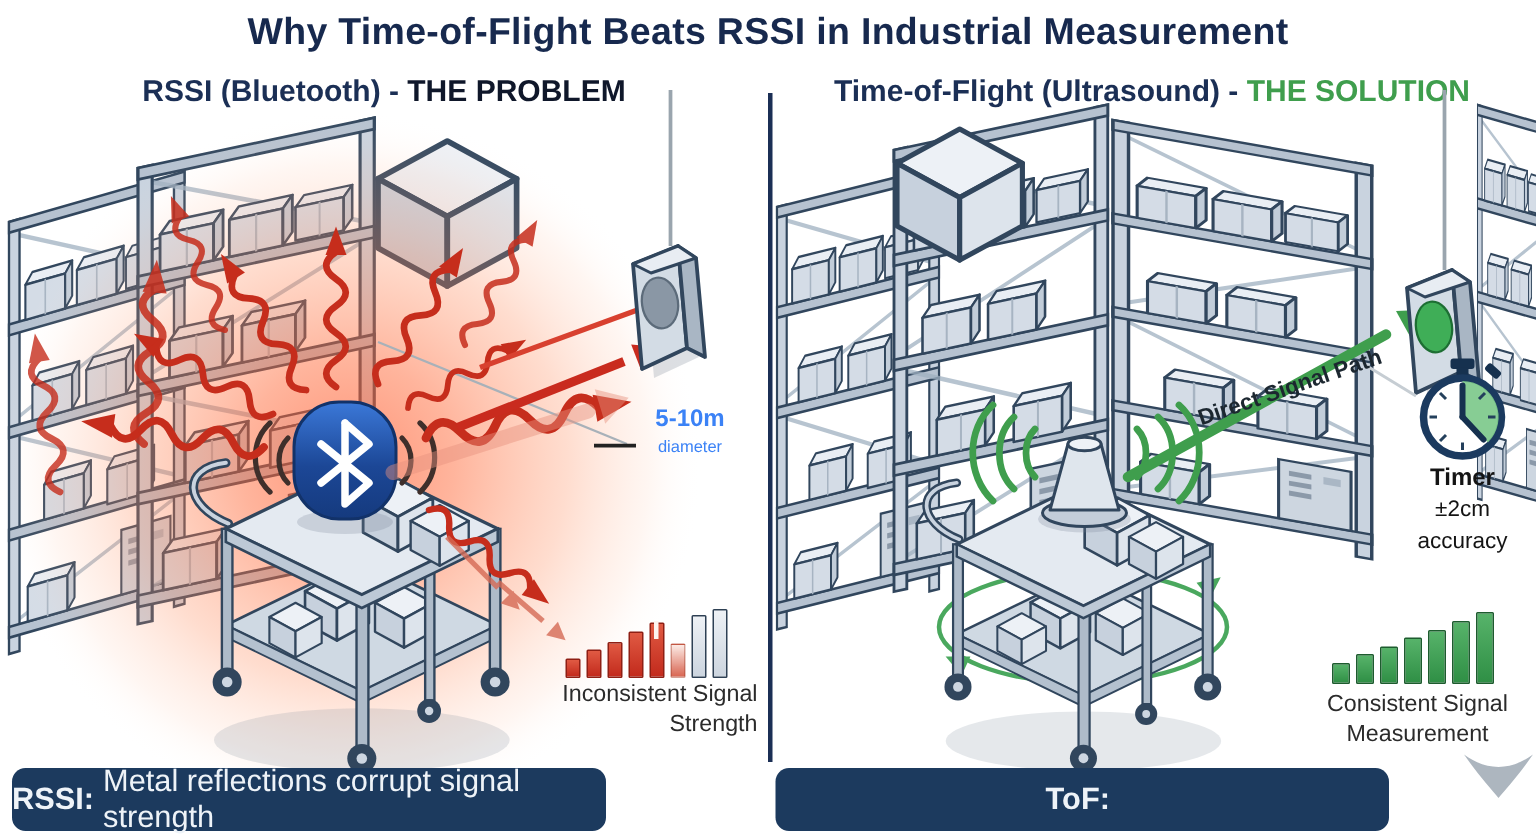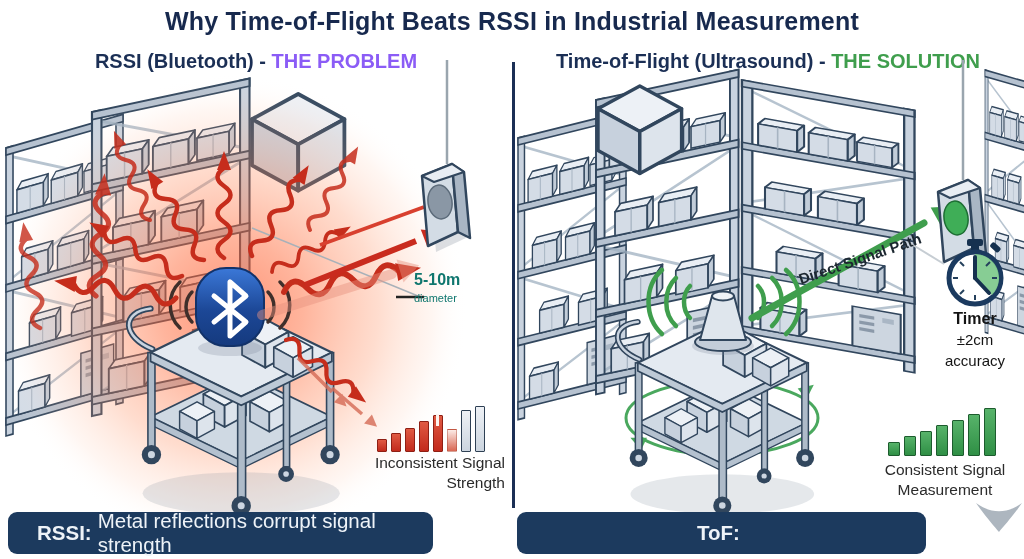--- a/index.html
+++ b/index.html
@@ -2,24 +2,24 @@
 <html><head>
 <meta charset="utf-8">
 <style>
   html,body{margin:0;padding:0;background:#fff;}
   body{width:1024px;height:559px;position:relative;overflow:hidden;
        font-family:"Liberation Sans","DejaVu Sans",sans-serif;-webkit-font-smoothing:antialiased;}
   .abs{position:absolute;}
   .title{left:0;top:7px;width:1024px;text-align:center;font-size:25px;font-weight:800;
          color:#17294e;letter-spacing:.2px;}
   .panel-head{top:50px;width:512px;text-align:center;font-size:20px;font-weight:700;color:#1b2f55;}
-  .accent-red{color:#8b5cf6;margin-top:24px;}
+  .accent-red{color:#0f172a;margin-top:24px;}
   .accent-green{color:#3f9e4d;}
   .divider{left:512px;top:62px;width:3px;height:446px;background:#1b2f55;}
-  .diam{left:414px;top:270px;width:92px;color:#0f766e;line-height:1.3;}
+  .diam{left:414px;top:270px;width:92px;text-align:center;color:#3b82f6;line-height:1.3;}
   .diam .l1{font-size:16px;font-weight:700;}
   .diam .l2{font-size:11px;}
   .path-label{left:770px;top:250px;width:180px;text-align:center;font-size:15px;font-weight:600;
               color:#1c2730;transform:rotate(-19deg);}
   .timer-text{left:923px;top:308px;width:104px;text-align:center;color:#141414;line-height:21px;}
   .timer-text .t1{font-size:16px;font-weight:700;}
   .timer-text .t2,.timer-text .t3{font-size:15px;}
   .chart{position:absolute;display:flex;align-items:flex-end;gap:4px;}
   .bar{width:10px;border:1.8px solid #2e4054;border-radius:1px;box-sizing:border-box;position:relative;}
   .bar.red,.bar.notched{background:linear-gradient(180deg,#e05a43,#c22a1c);border-color:#8f1f14;}
@@ -329,21 +329,21 @@
     <div class="bar green" style="height: 30%;"></div>
     <div class="bar green" style="height: 42%;"></div>
     <div class="bar green" style="height: 53%;"></div>
     <div class="bar green" style="height: 64%;"></div>
     <div class="bar green" style="height: 75%;"></div>
     <div class="bar green" style="height: 87%;"></div>
     <div class="bar green" style="height: 100%;"></div>
   </div>
 <div class="abs cap" style="left:855px;top:460px;width:180px;">Consistent Signal Measurement</div>
 
-<div class="footer" style="left:8px;width:396px;padding-left:29px;">
+<div class="footer" style="left:8px;width:396px;">
   <span class="fb">RSSI:</span>
     <span> Metal reflections corrupt signal strength</span>
 </div>
 <div class="footer" style="left:517px;width:409px;">
   <span class="fb">ToF:</span>
 </div>
 
 <svg class="abs" style="left:975px;top:502px;" width="48" height="32" viewBox="0 0 48 32">
   <path d="M1,1 C16,12 32,12 47,1 C38,14 29,24 24,30 C19,24 10,14 1,1 Z" fill="#adb6bf"></path>
 </svg>

